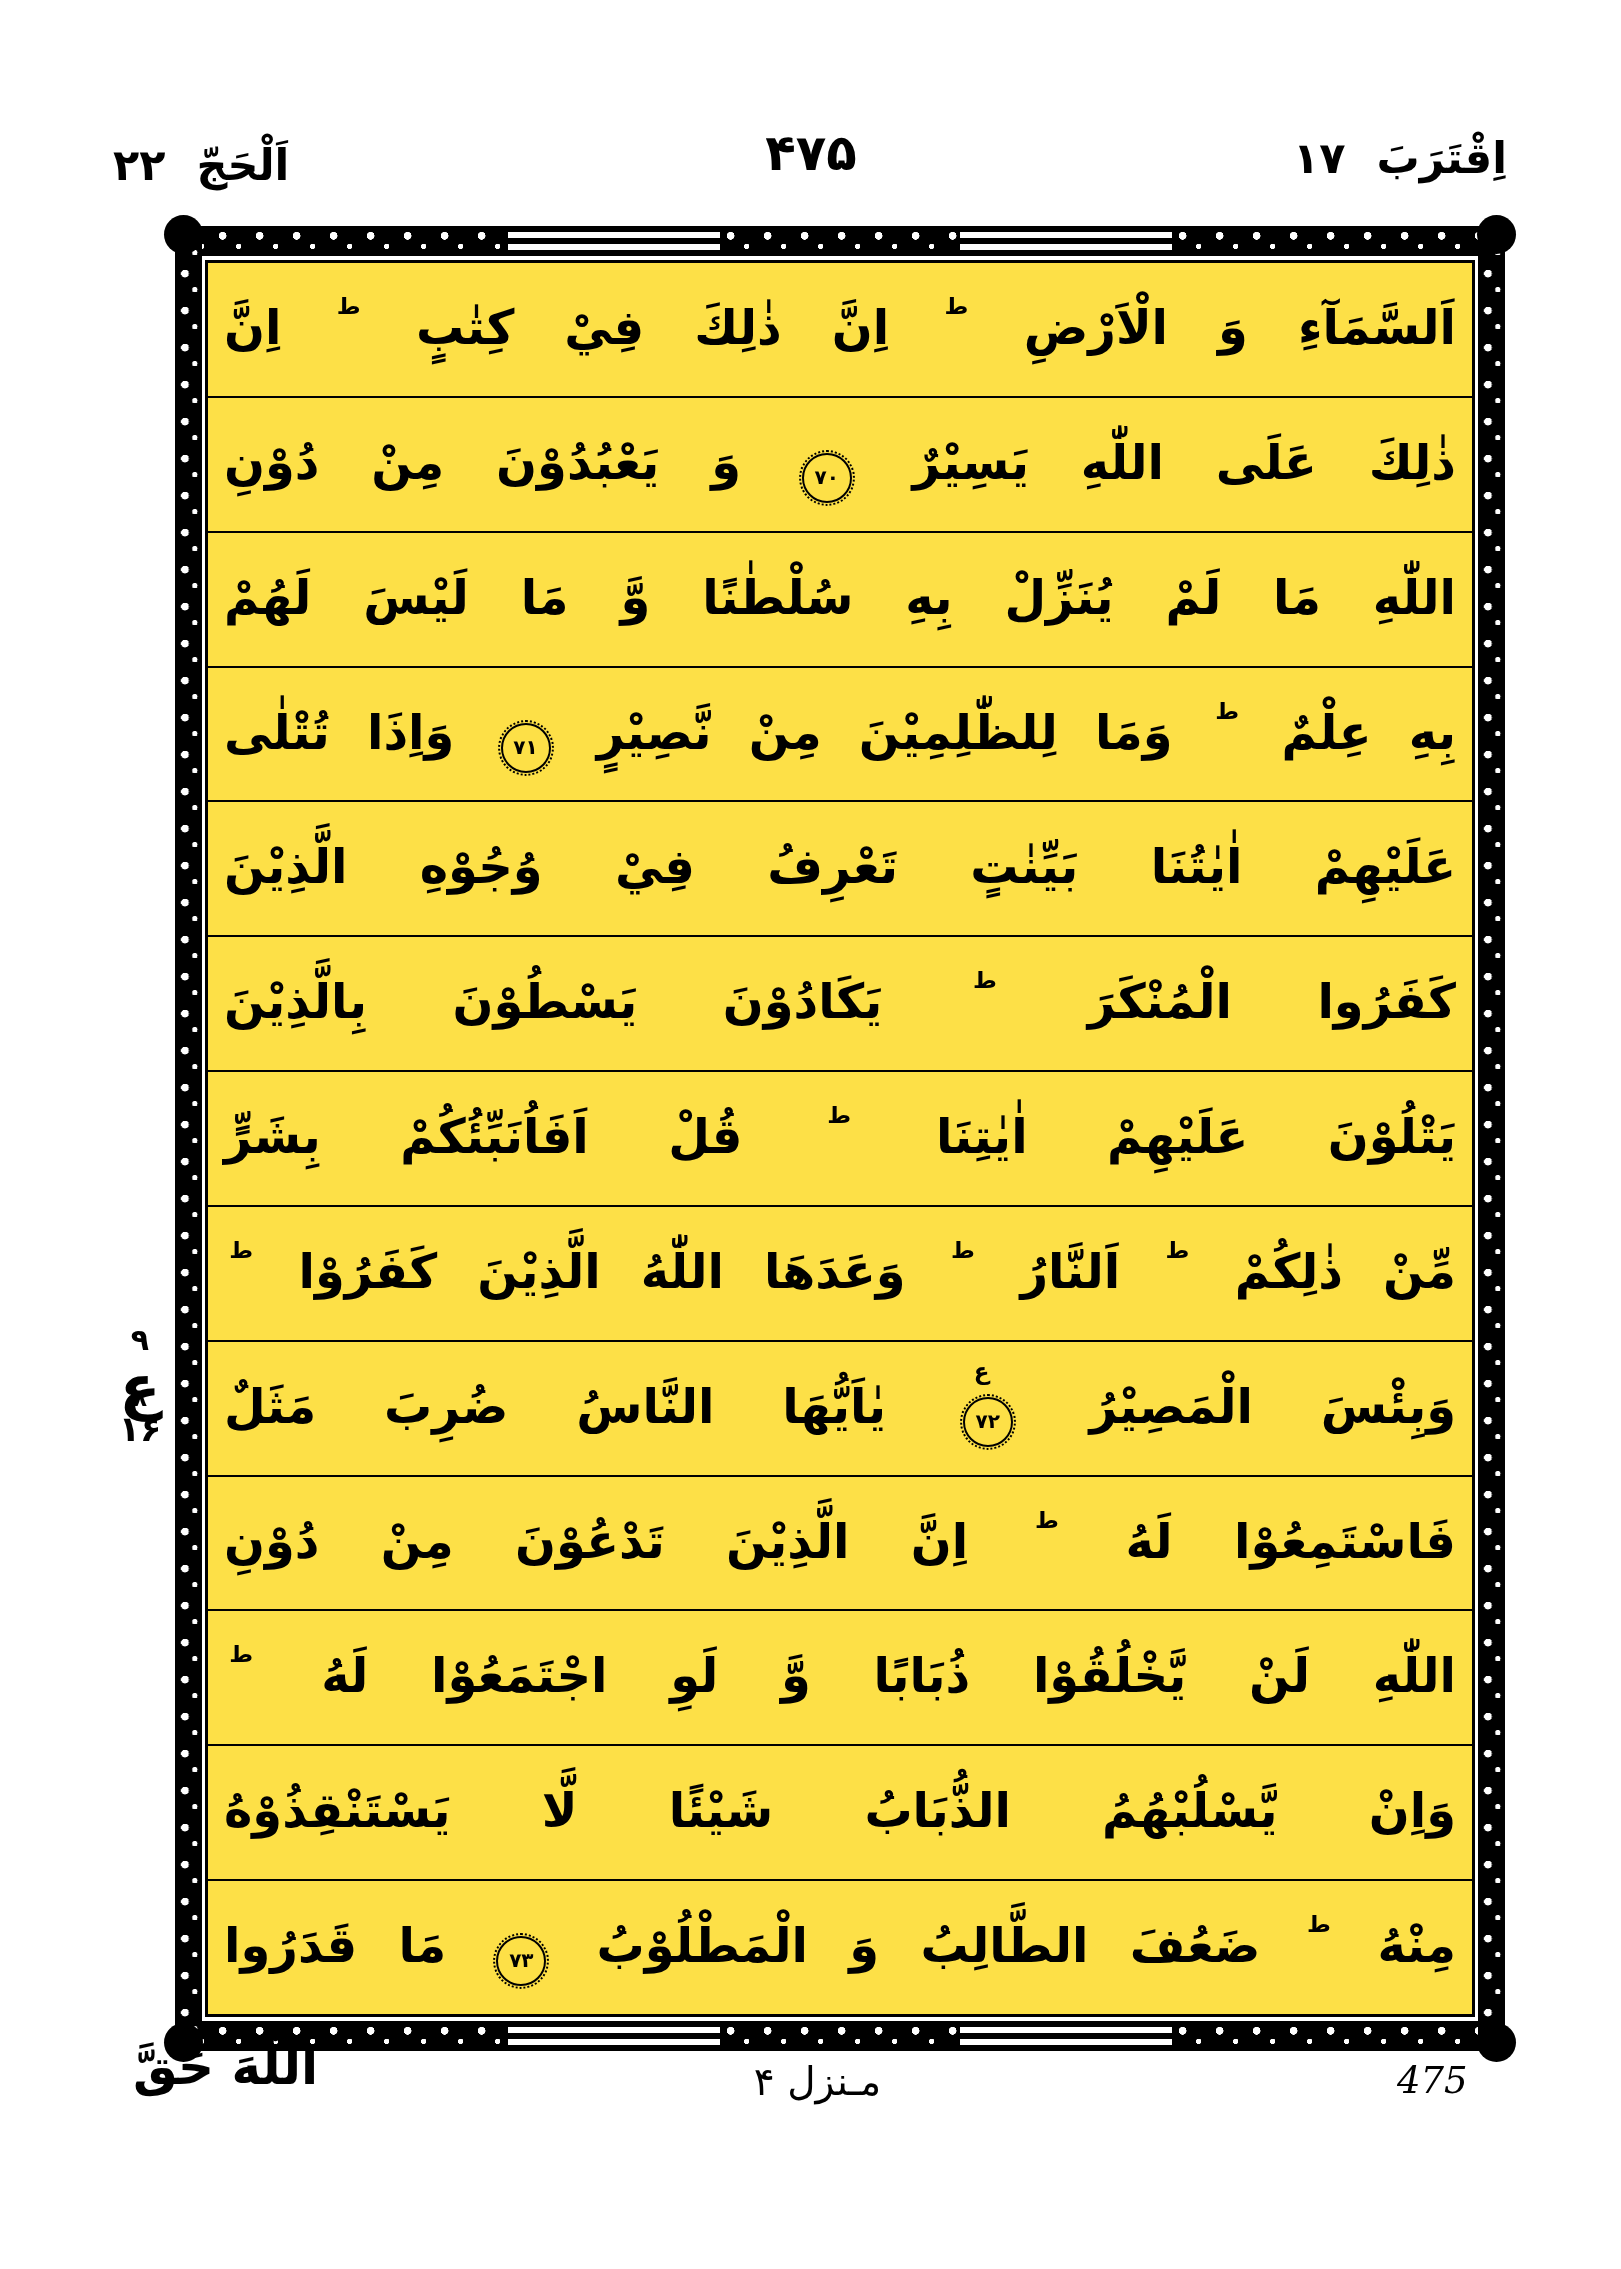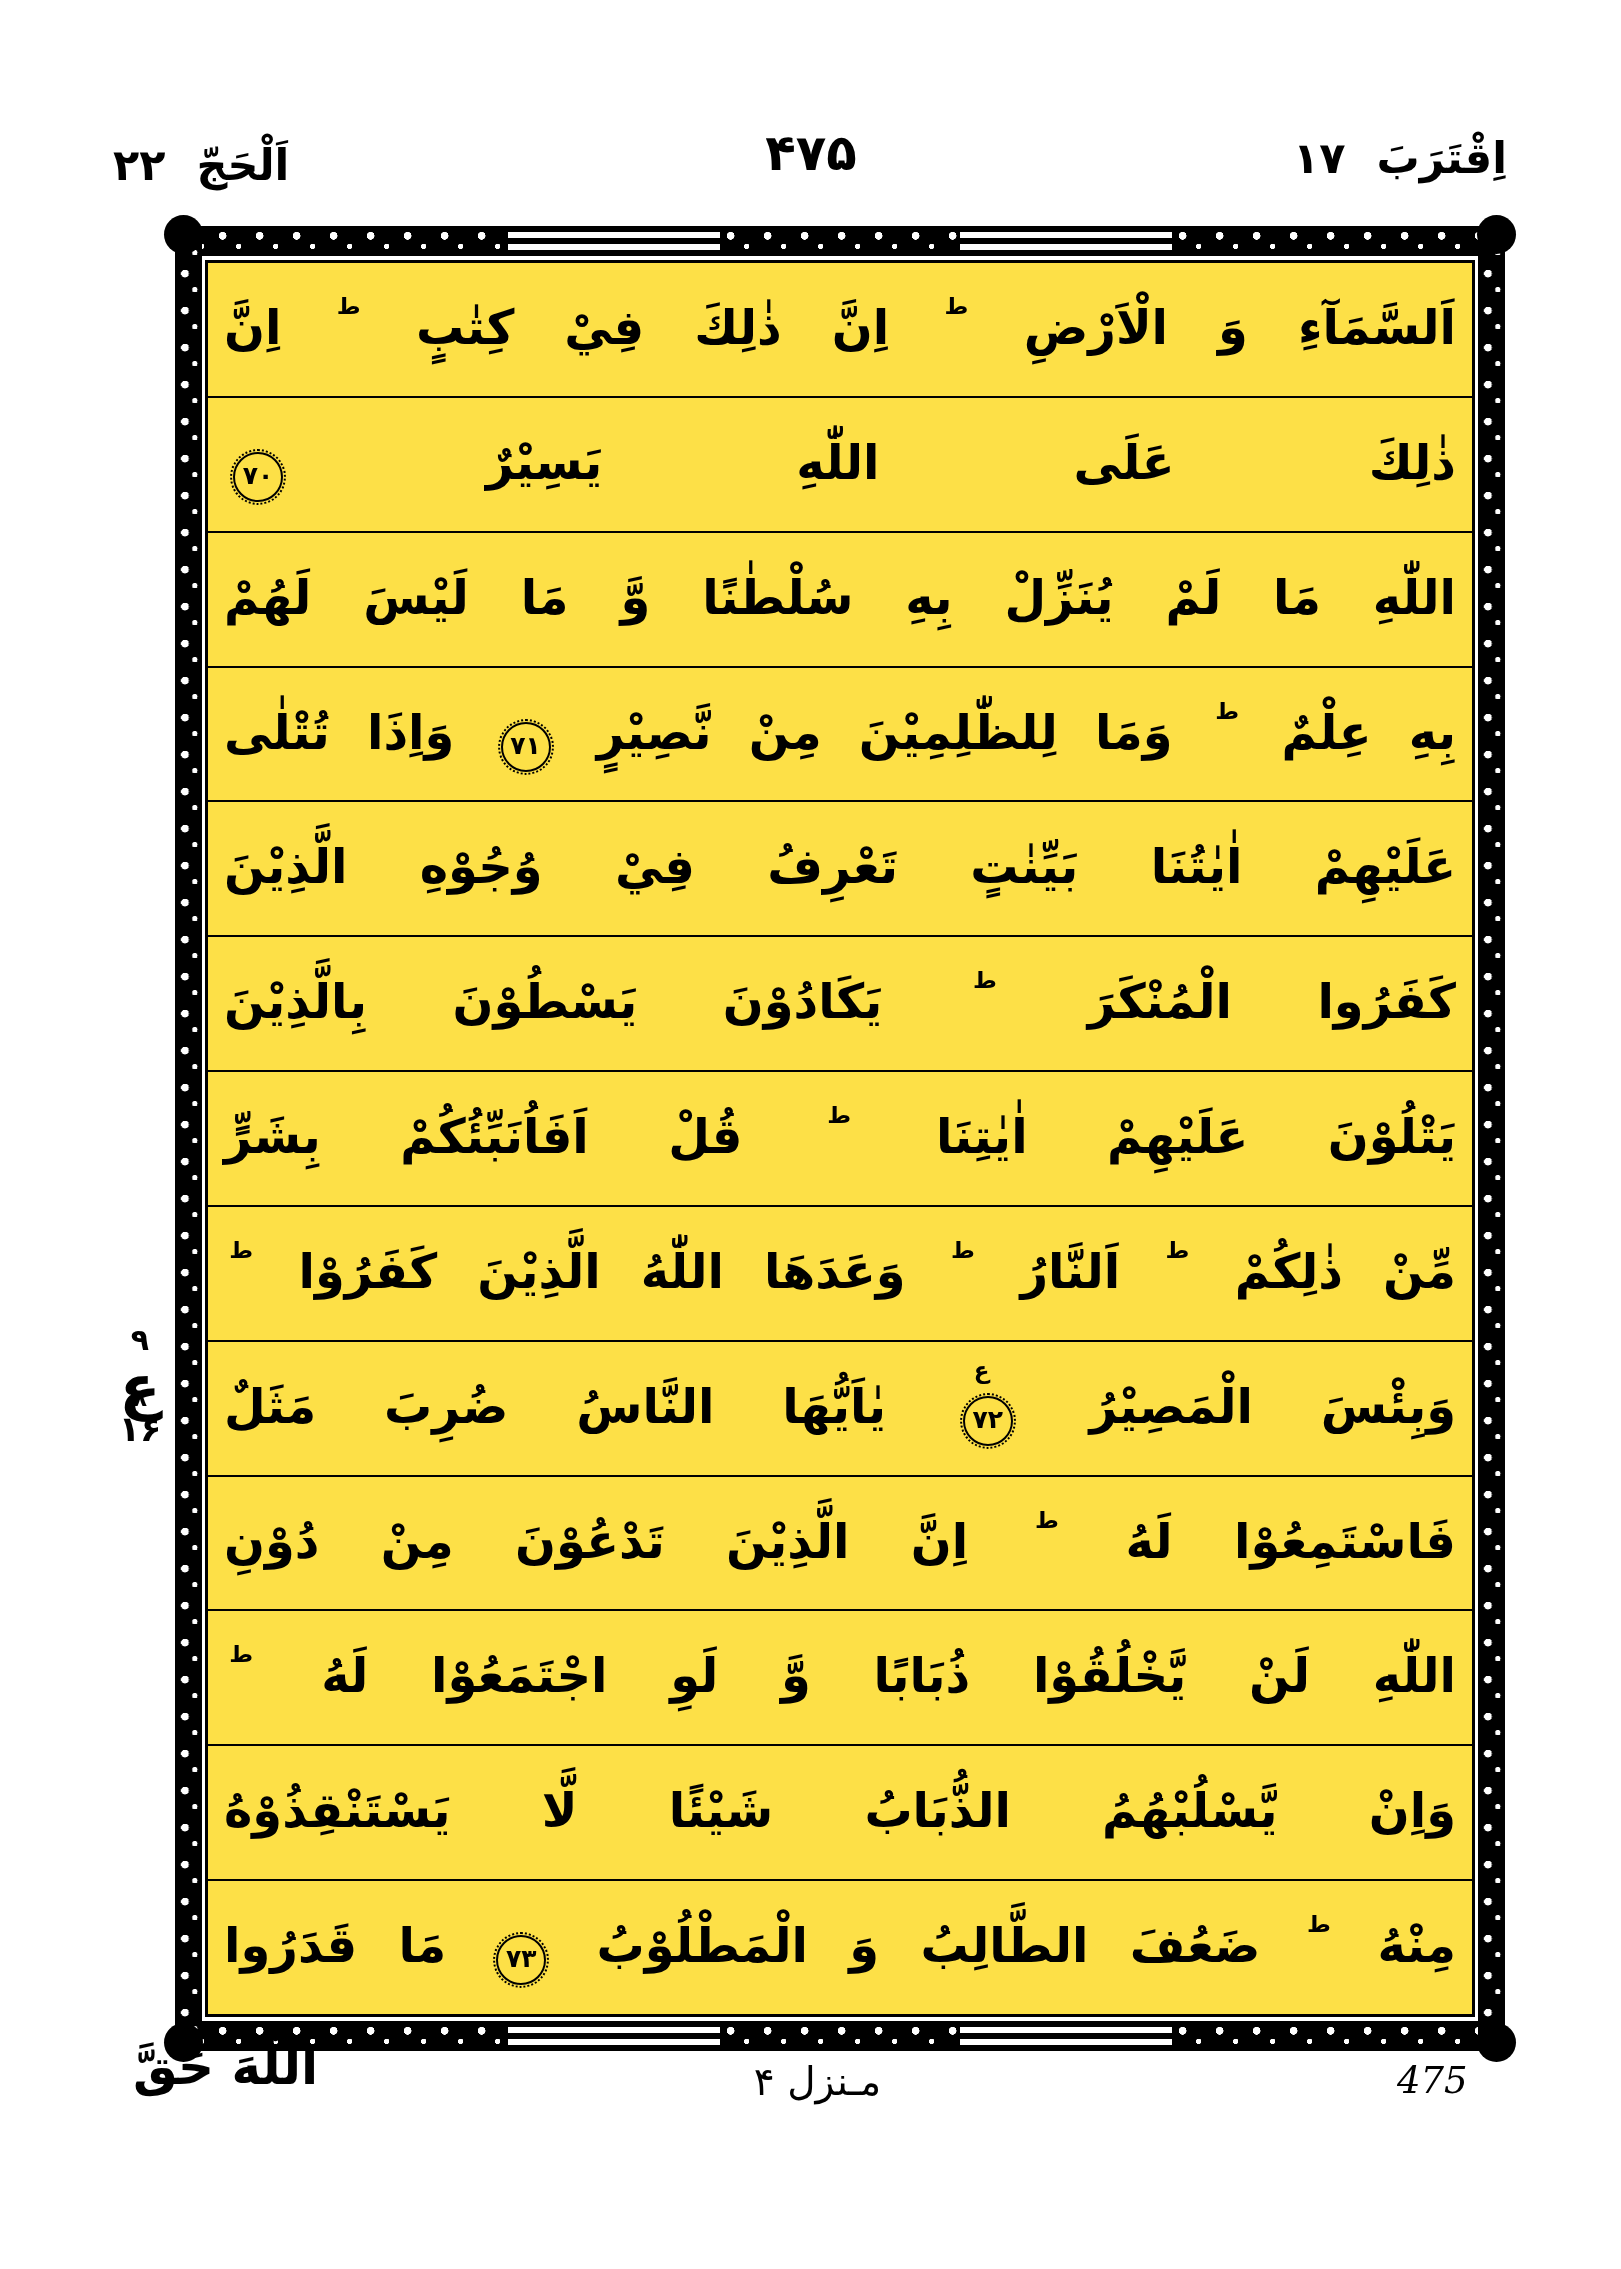--- a/index.html
+++ b/index.html
@@ -55,21 +55,21 @@
     padding:0 16px;white-space:normal;
   }
   .qline:not(:last-child){border-bottom:2.7px solid #000;}
   .qwaqf{font-size:23px;vertical-align:30px;margin:0 5.3px;line-height:0;}
   .qmarker{
     display:inline-block;width:50px;height:50px;box-sizing:border-box;
     border:2.7px solid #000;border-radius:50%;
     outline:2.7px dotted #000;outline-offset:1.8px;
     text-align:center;vertical-align:-5.3px;position:relative;margin:0 8.9px;
   }
-  .qnum{display:block;font-size:25px;line-height:44px;text-align-last:center;}
+  .qnum{display:block;font-size:20px;line-height:44px;text-align-last:center;}
   .qruku{position:absolute;top:-39px;left:8.9px;font-size:23px;line-height:23px;}
   
   .margin-marker{
     position:absolute;left:103px;top:1323px;width:74px;
     text-align:center;font-weight:bold;direction:rtl;
   }
   .mm-top{display:block;font-size:30px;line-height:34px;}
   .mm-ain{display:block;font-size:60px;line-height:59px;}
   .mm-eight{display:block;font-size:23px;line-height:14px;margin-top:-25px;}
   .mm-bottom{display:block;font-size:35px;line-height:35px;margin-top:7px;}
@@ -110,21 +110,21 @@
   </div>
   <div class="band band-left"></div>
   <div class="band band-right"></div>
   <div class="corner tl"></div>
   <div class="corner tr"></div>
   <div class="corner bl"></div>
   <div class="corner br"></div>
 
   <div class="text-area">
       <div class="qline" dir="rtl"><span class="qtext">اَلسَّمَآءِ وَ الْاَرْضِ</span> <span class="qwaqf">ط</span> <span class="qtext">اِنَّ ذٰلِكَ فِيْ كِتٰبٍ</span> <span class="qwaqf">ط</span> <span class="qtext">اِنَّ</span></div>
-      <div class="qline" dir="rtl"><span class="qtext">ذٰلِكَ عَلَى اللّٰهِ يَسِيْرٌ</span> <span class="qmarker"><span class="qnum">۷۰</span></span> </div>
+      <div class="qline" dir="rtl"><span class="qtext">ذٰلِكَ عَلَى اللّٰهِ يَسِيْرٌ</span> <span class="qmarker"><span class="qnum">۷۰</span></span> <span class="qtext">وَ يَعْبُدُوْنَ مِنْ دُوْنِ</span></div>
       <div class="qline" dir="rtl"><span class="qtext">اللّٰهِ مَا لَمْ يُنَزِّلْ بِهِ سُلْطٰنًا وَّ مَا لَيْسَ لَهُمْ</span></div>
       <div class="qline" dir="rtl"><span class="qtext">بِهِ عِلْمٌ</span> <span class="qwaqf">ط</span> <span class="qtext">وَمَا لِلظّٰلِمِيْنَ مِنْ نَّصِيْرٍ</span> <span class="qmarker"><span class="qnum">۷۱</span></span> <span class="qtext">وَاِذَا تُتْلٰى</span></div>
       <div class="qline" dir="rtl"><span class="qtext">عَلَيْهِمْ اٰيٰتُنَا بَيِّنٰتٍ تَعْرِفُ فِيْ وُجُوْهِ الَّذِيْنَ</span></div>
       <div class="qline" dir="rtl"><span class="qtext">كَفَرُوا الْمُنْكَرَ</span> <span class="qwaqf">ط</span> <span class="qtext">يَكَادُوْنَ يَسْطُوْنَ بِالَّذِيْنَ</span></div>
       <div class="qline" dir="rtl"><span class="qtext">يَتْلُوْنَ عَلَيْهِمْ اٰيٰتِنَا</span> <span class="qwaqf">ط</span> <span class="qtext">قُلْ اَفَاُنَبِّئُكُمْ بِشَرٍّ</span></div>
       <div class="qline" dir="rtl"><span class="qtext">مِّنْ ذٰلِكُمْ</span> <span class="qwaqf">ط</span> <span class="qtext">اَلنَّارُ</span> <span class="qwaqf">ط</span> <span class="qtext">وَعَدَهَا اللّٰهُ الَّذِيْنَ كَفَرُوْا</span> <span class="qwaqf">ط</span></div>
       <div class="qline" dir="rtl"><span class="qtext">وَبِئْسَ الْمَصِيْرُ</span> <span class="qmarker"><span class="qnum">۷۲</span><span class="qruku">ع</span></span> <span class="qtext">يٰاَيُّهَا النَّاسُ ضُرِبَ مَثَلٌ</span></div>
       <div class="qline" dir="rtl"><span class="qtext">فَاسْتَمِعُوْا لَهُ</span> <span class="qwaqf">ط</span> <span class="qtext">اِنَّ الَّذِيْنَ تَدْعُوْنَ مِنْ دُوْنِ</span></div>
       <div class="qline" dir="rtl"><span class="qtext">اللّٰهِ لَنْ يَّخْلُقُوْا ذُبَابًا وَّ لَوِ اجْتَمَعُوْا لَهُ</span> <span class="qwaqf">ط</span></div>
       <div class="qline" dir="rtl"><span class="qtext">وَاِنْ يَّسْلُبْهُمُ الذُّبَابُ شَيْئًا لَّا يَسْتَنْقِذُوْهُ</span></div>

